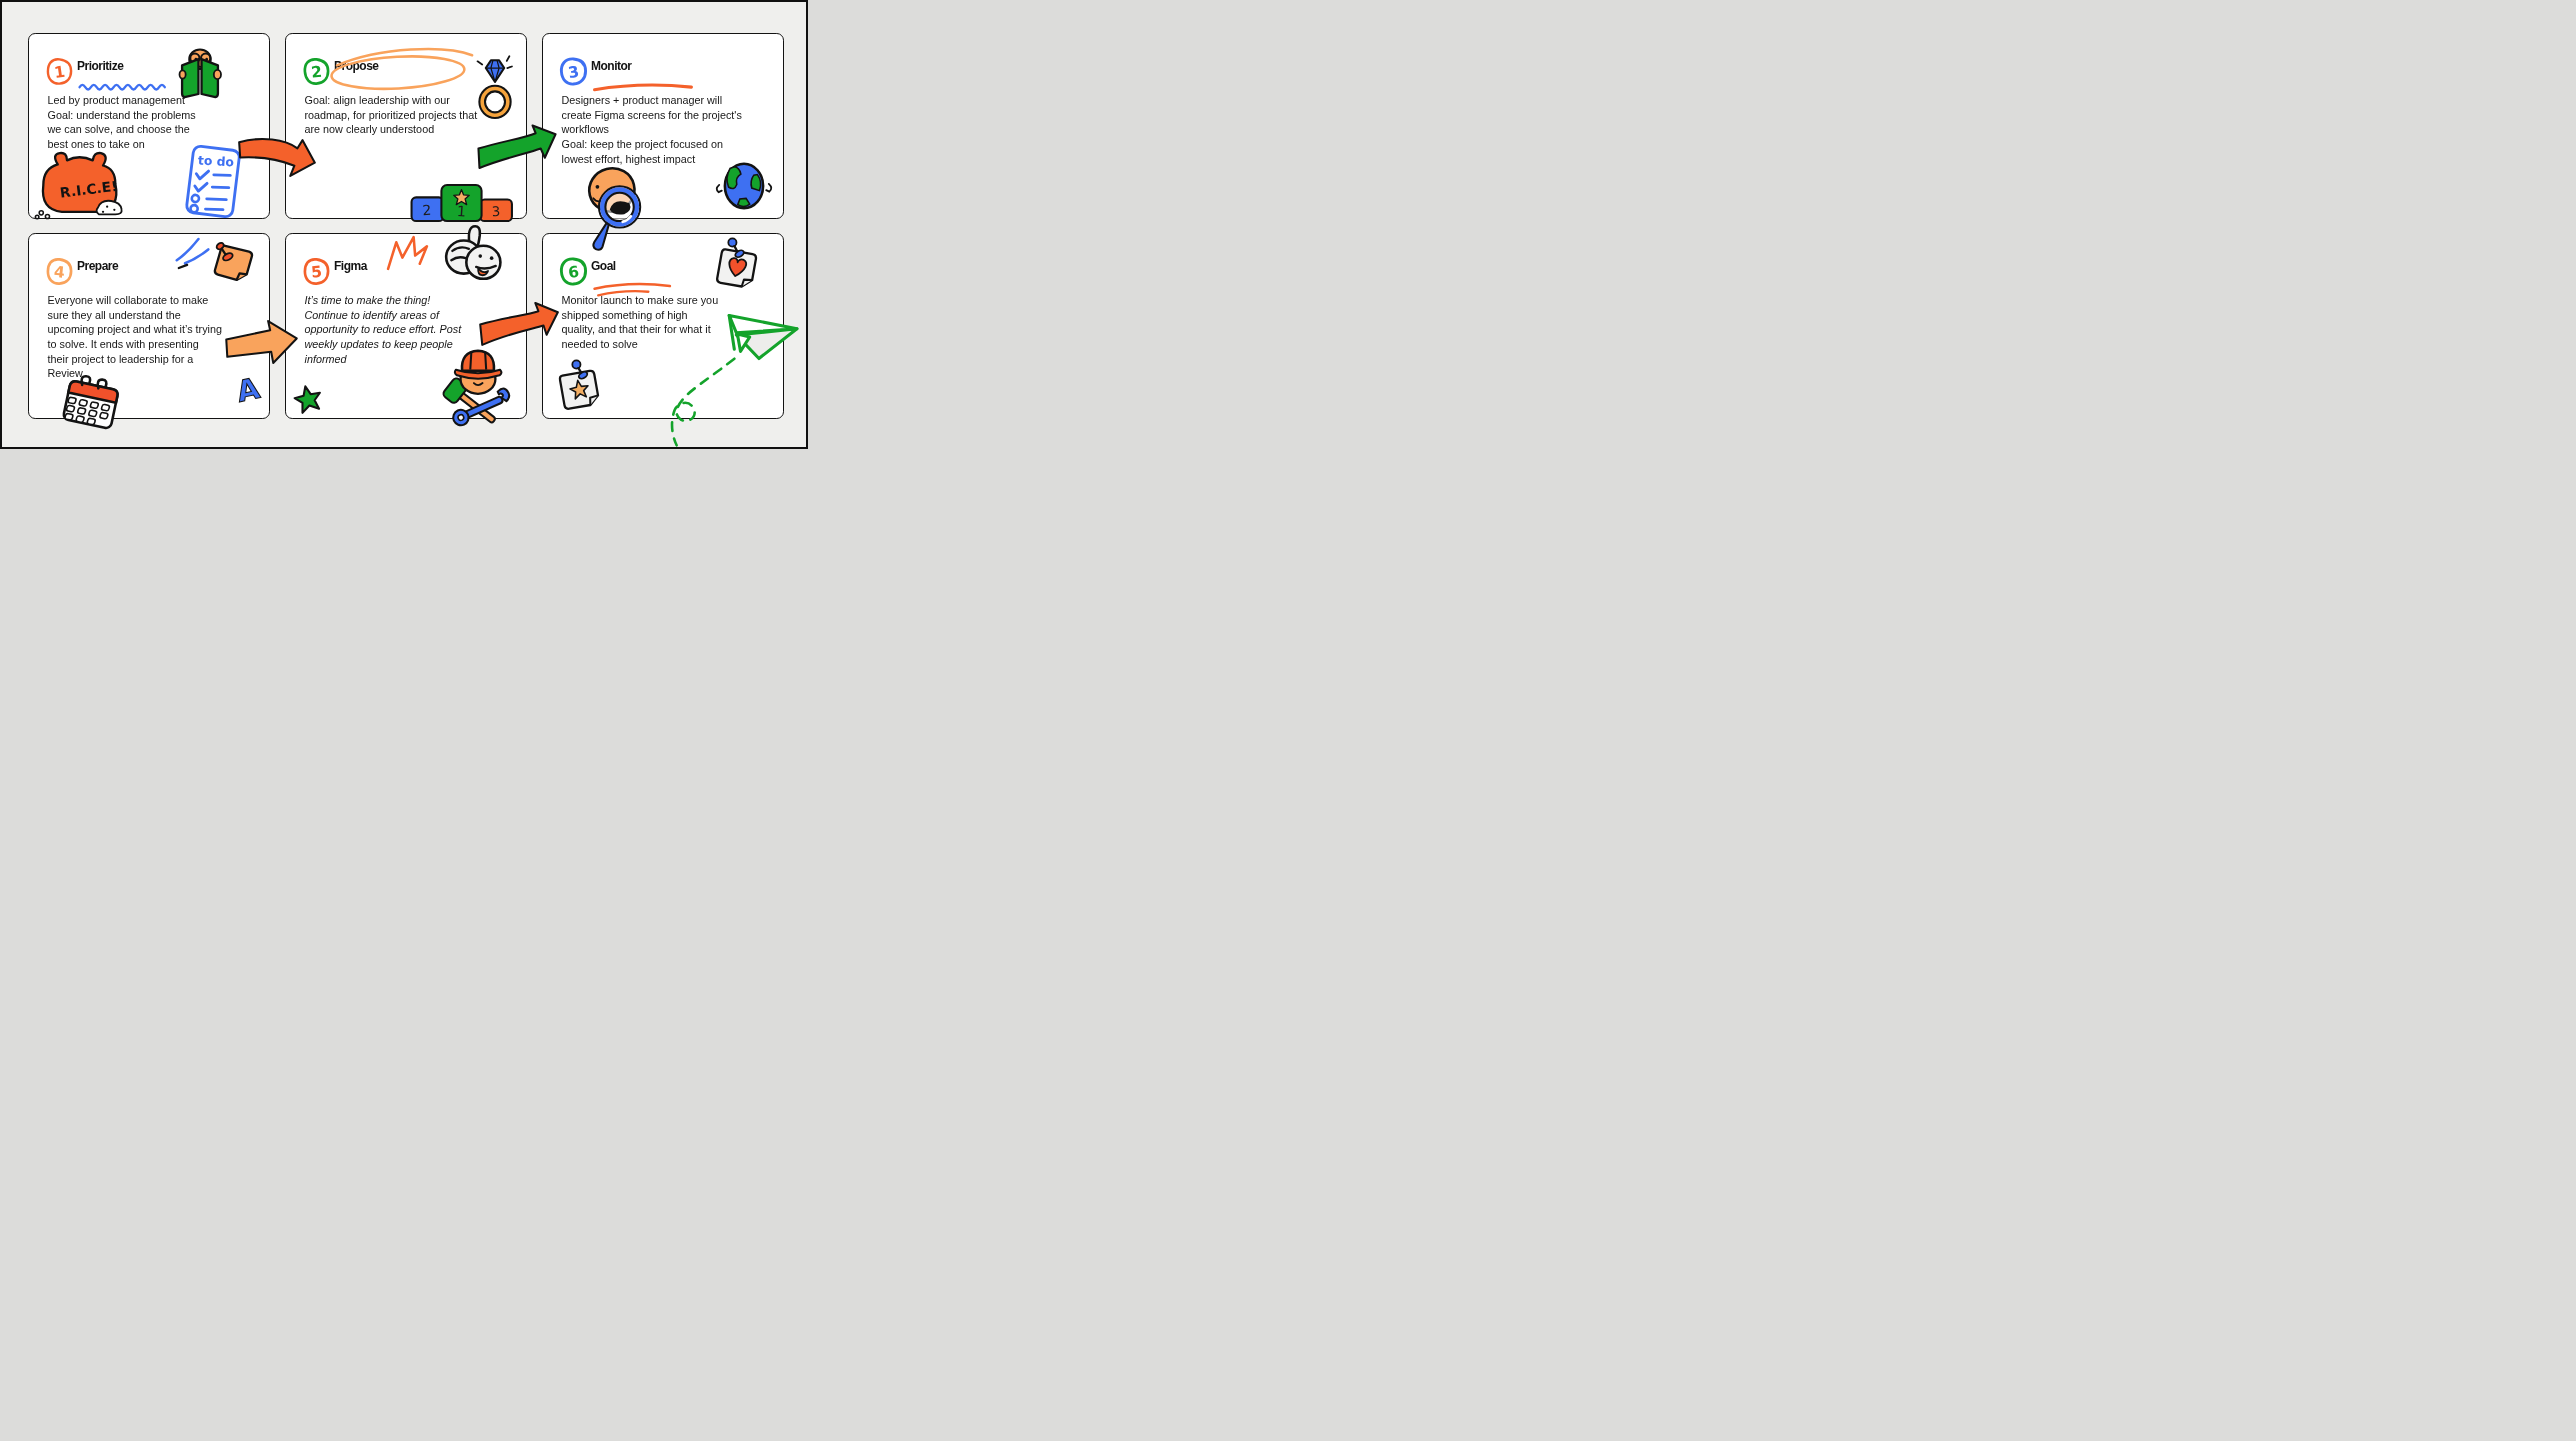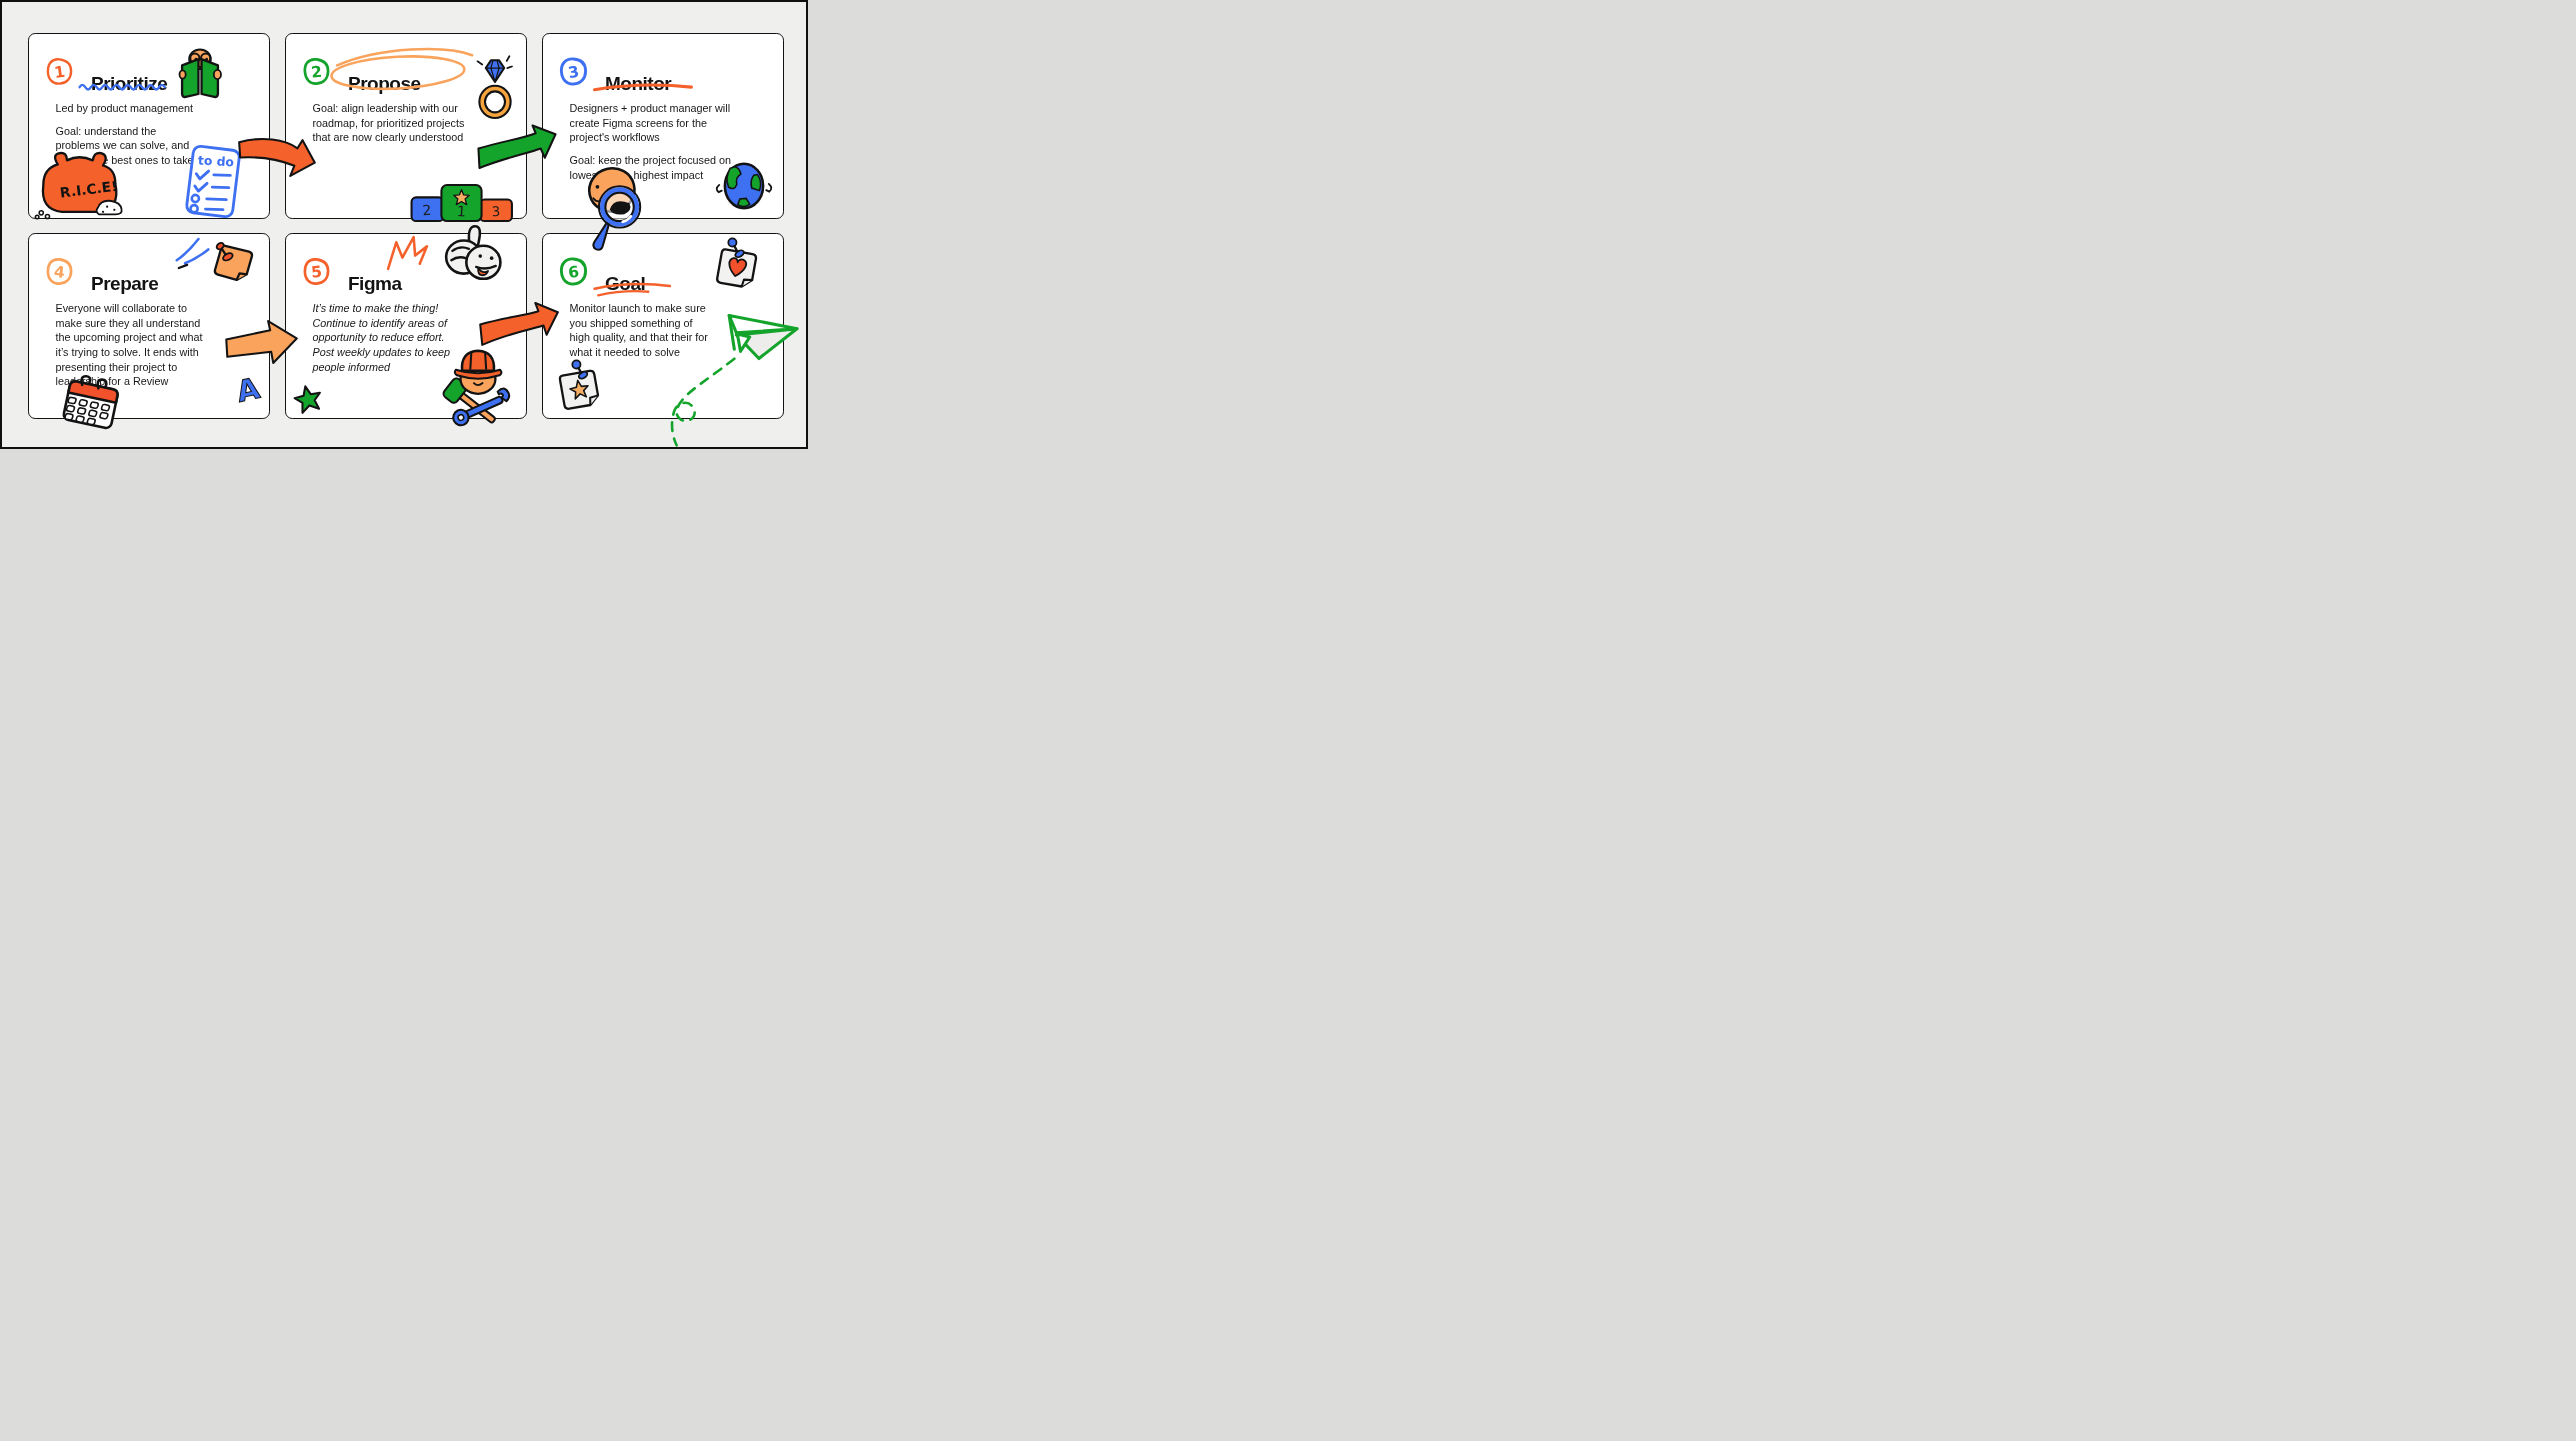--- a/index.html
+++ b/index.html
@@ -3,24 +3,24 @@
 <meta charset="utf-8">
 <style>
   html,body{margin:0;padding:0;background:#dcdcda;}
   .frame{position:relative;width:808px;height:449px;background:#efefed;
          border:2.6px solid #101010;box-sizing:border-box;overflow:hidden;
          font-family:"Liberation Sans",sans-serif;}
   .card{position:absolute;width:242px;height:186px;background:#ffffff;
         border:1.5px solid #131313;border-radius:7.2px;box-sizing:border-box;z-index:1;}
   .badge{position:absolute;left:15.5px;top:23px;width:29px;height:29px;}
   .badge text{font-family:"DejaVu Sans",sans-serif;font-weight:bold;font-size:32px;}
-  .title{position:absolute;left:48px;top:26px;margin:14px;font-size:19px;font-weight:800;
+  .title{position:absolute;left:48px;top:26px;margin:0;font-size:12px;font-weight:800;
          letter-spacing:-0.5px;color:#131313;line-height:1.1;}
   .body{position:absolute;left:18.5px;top:59px;color:#171717;font-size:10.8px;line-height:1.36;}
-  .body p{margin:8px;}
+  .body p{margin:0;}
   .acc{position:absolute;}
   .ic{position:absolute;}
   .abs{position:absolute;z-index:6;}
   .arrow{position:absolute;z-index:7;}
   svg{display:block;overflow:visible;}
   svg text.hand{font-family:"DejaVu Sans",sans-serif;}
 </style>
 </head>
 <body>
 

